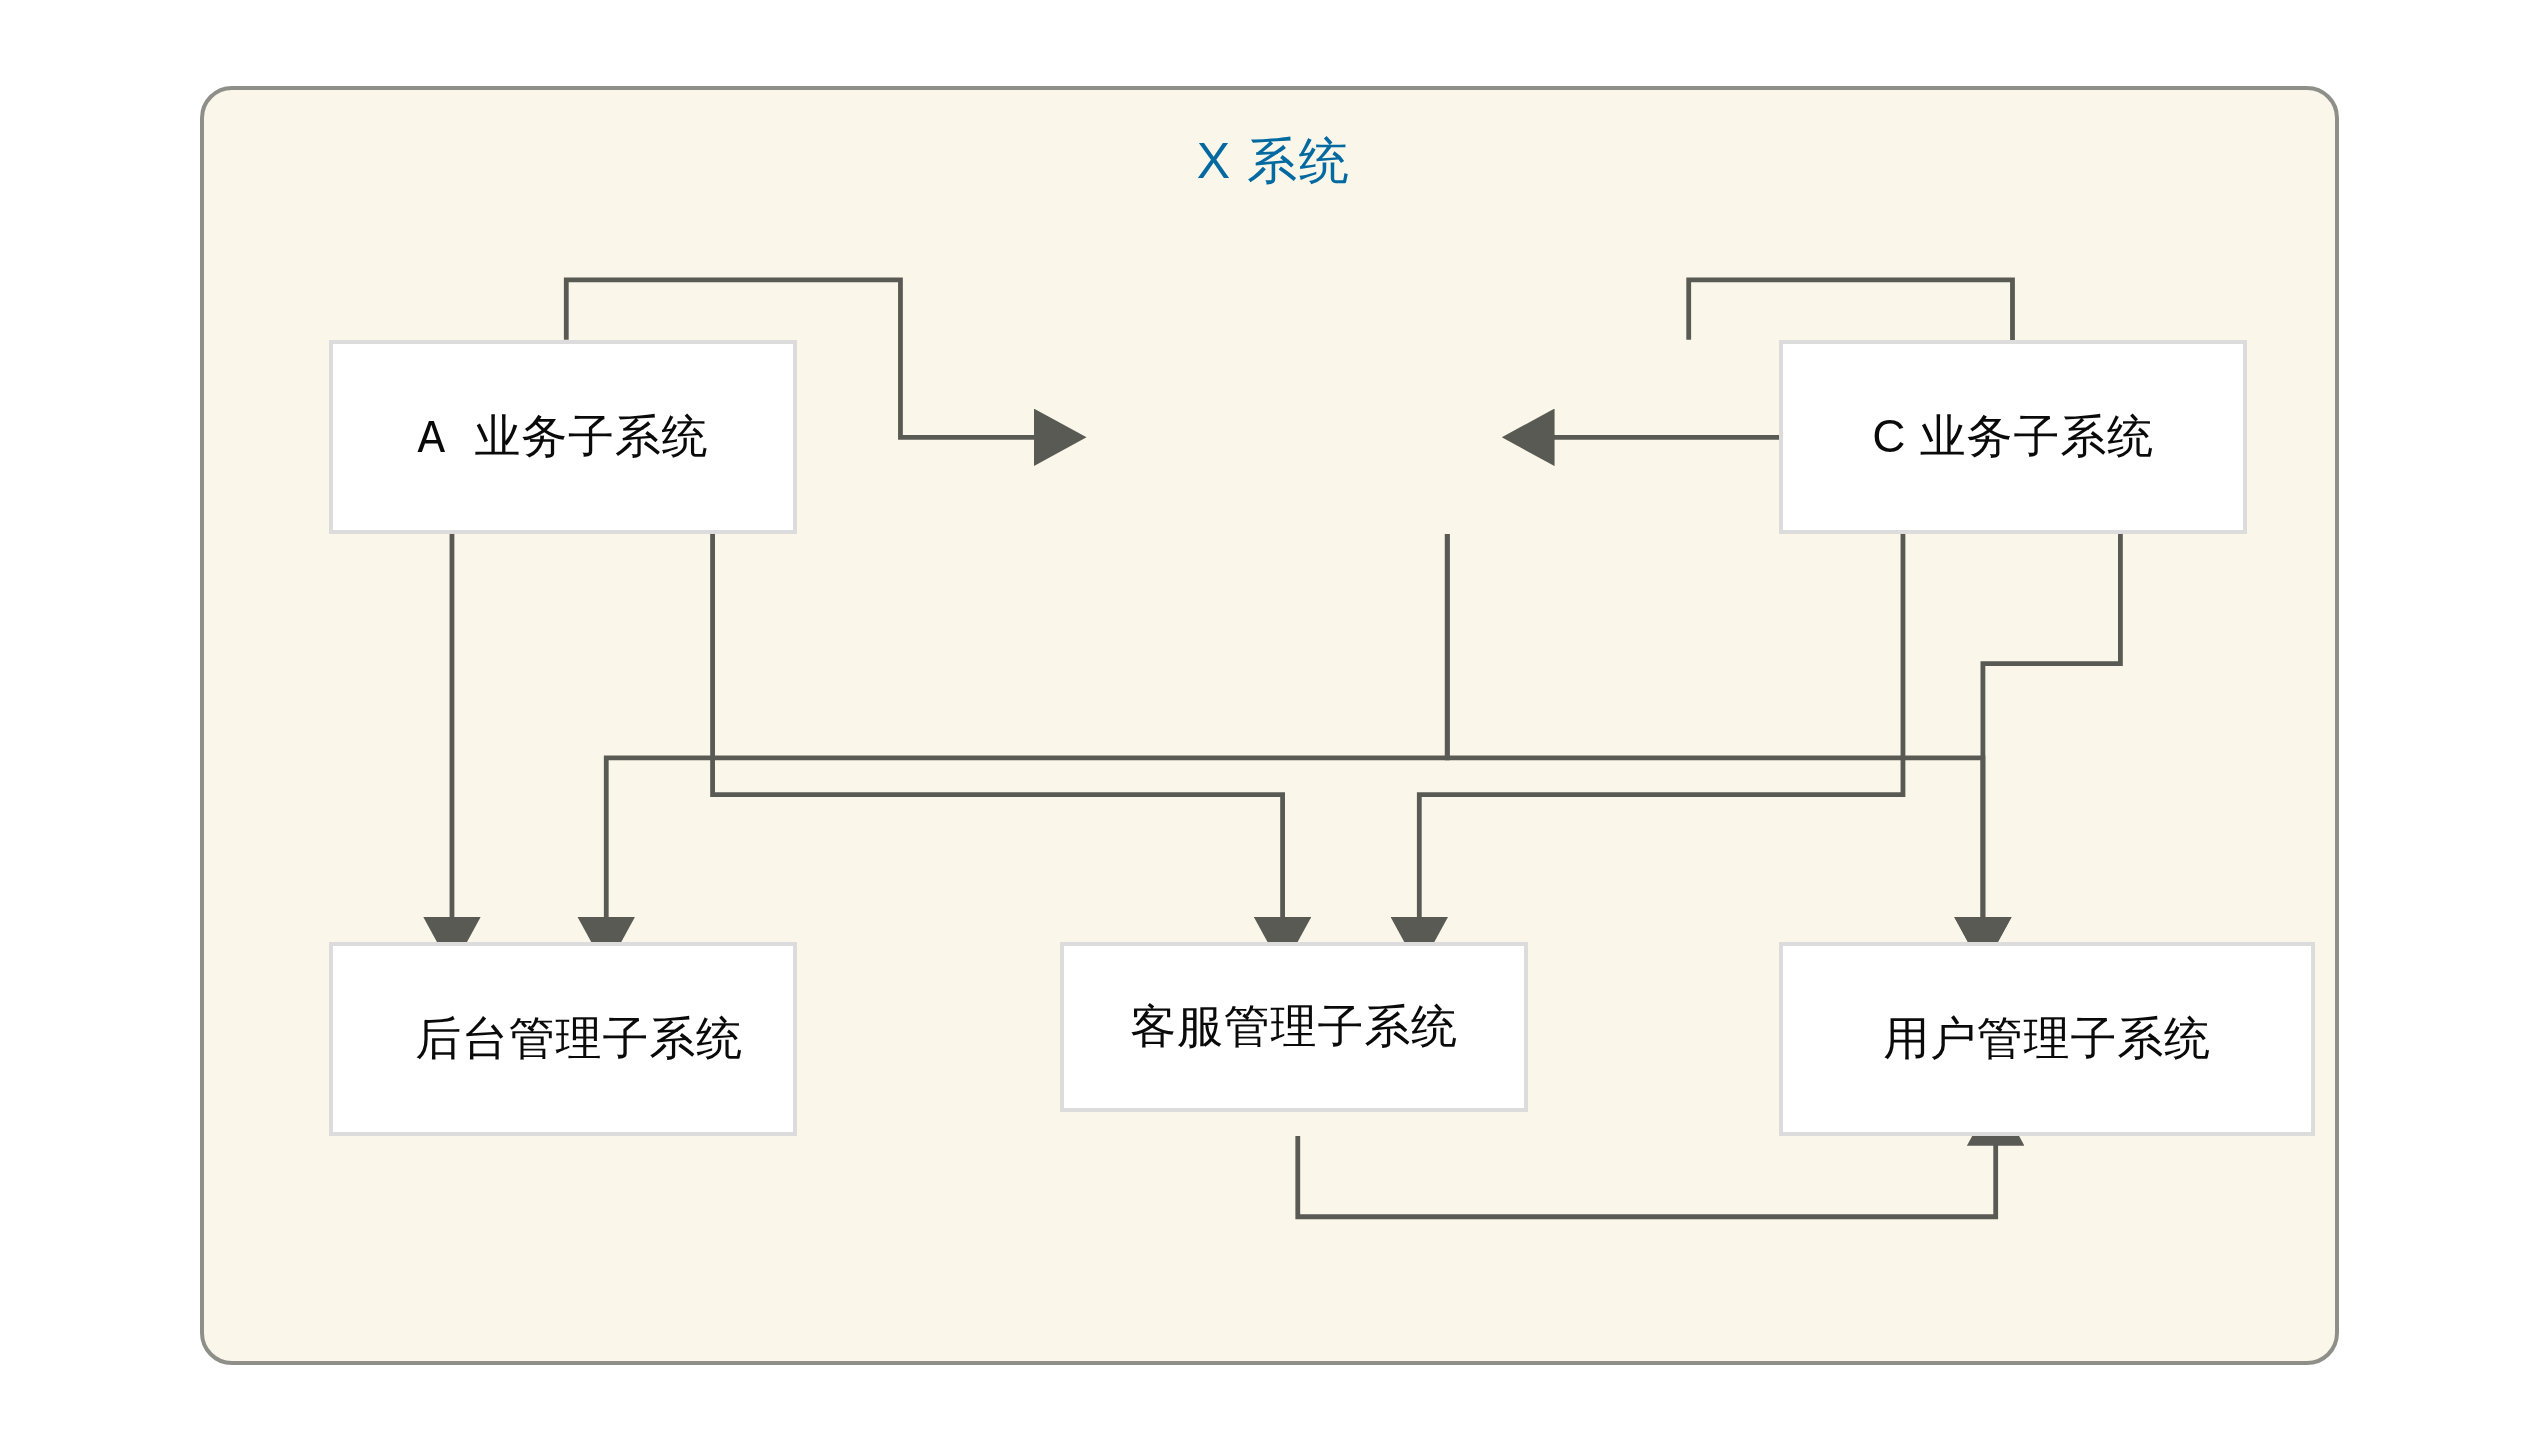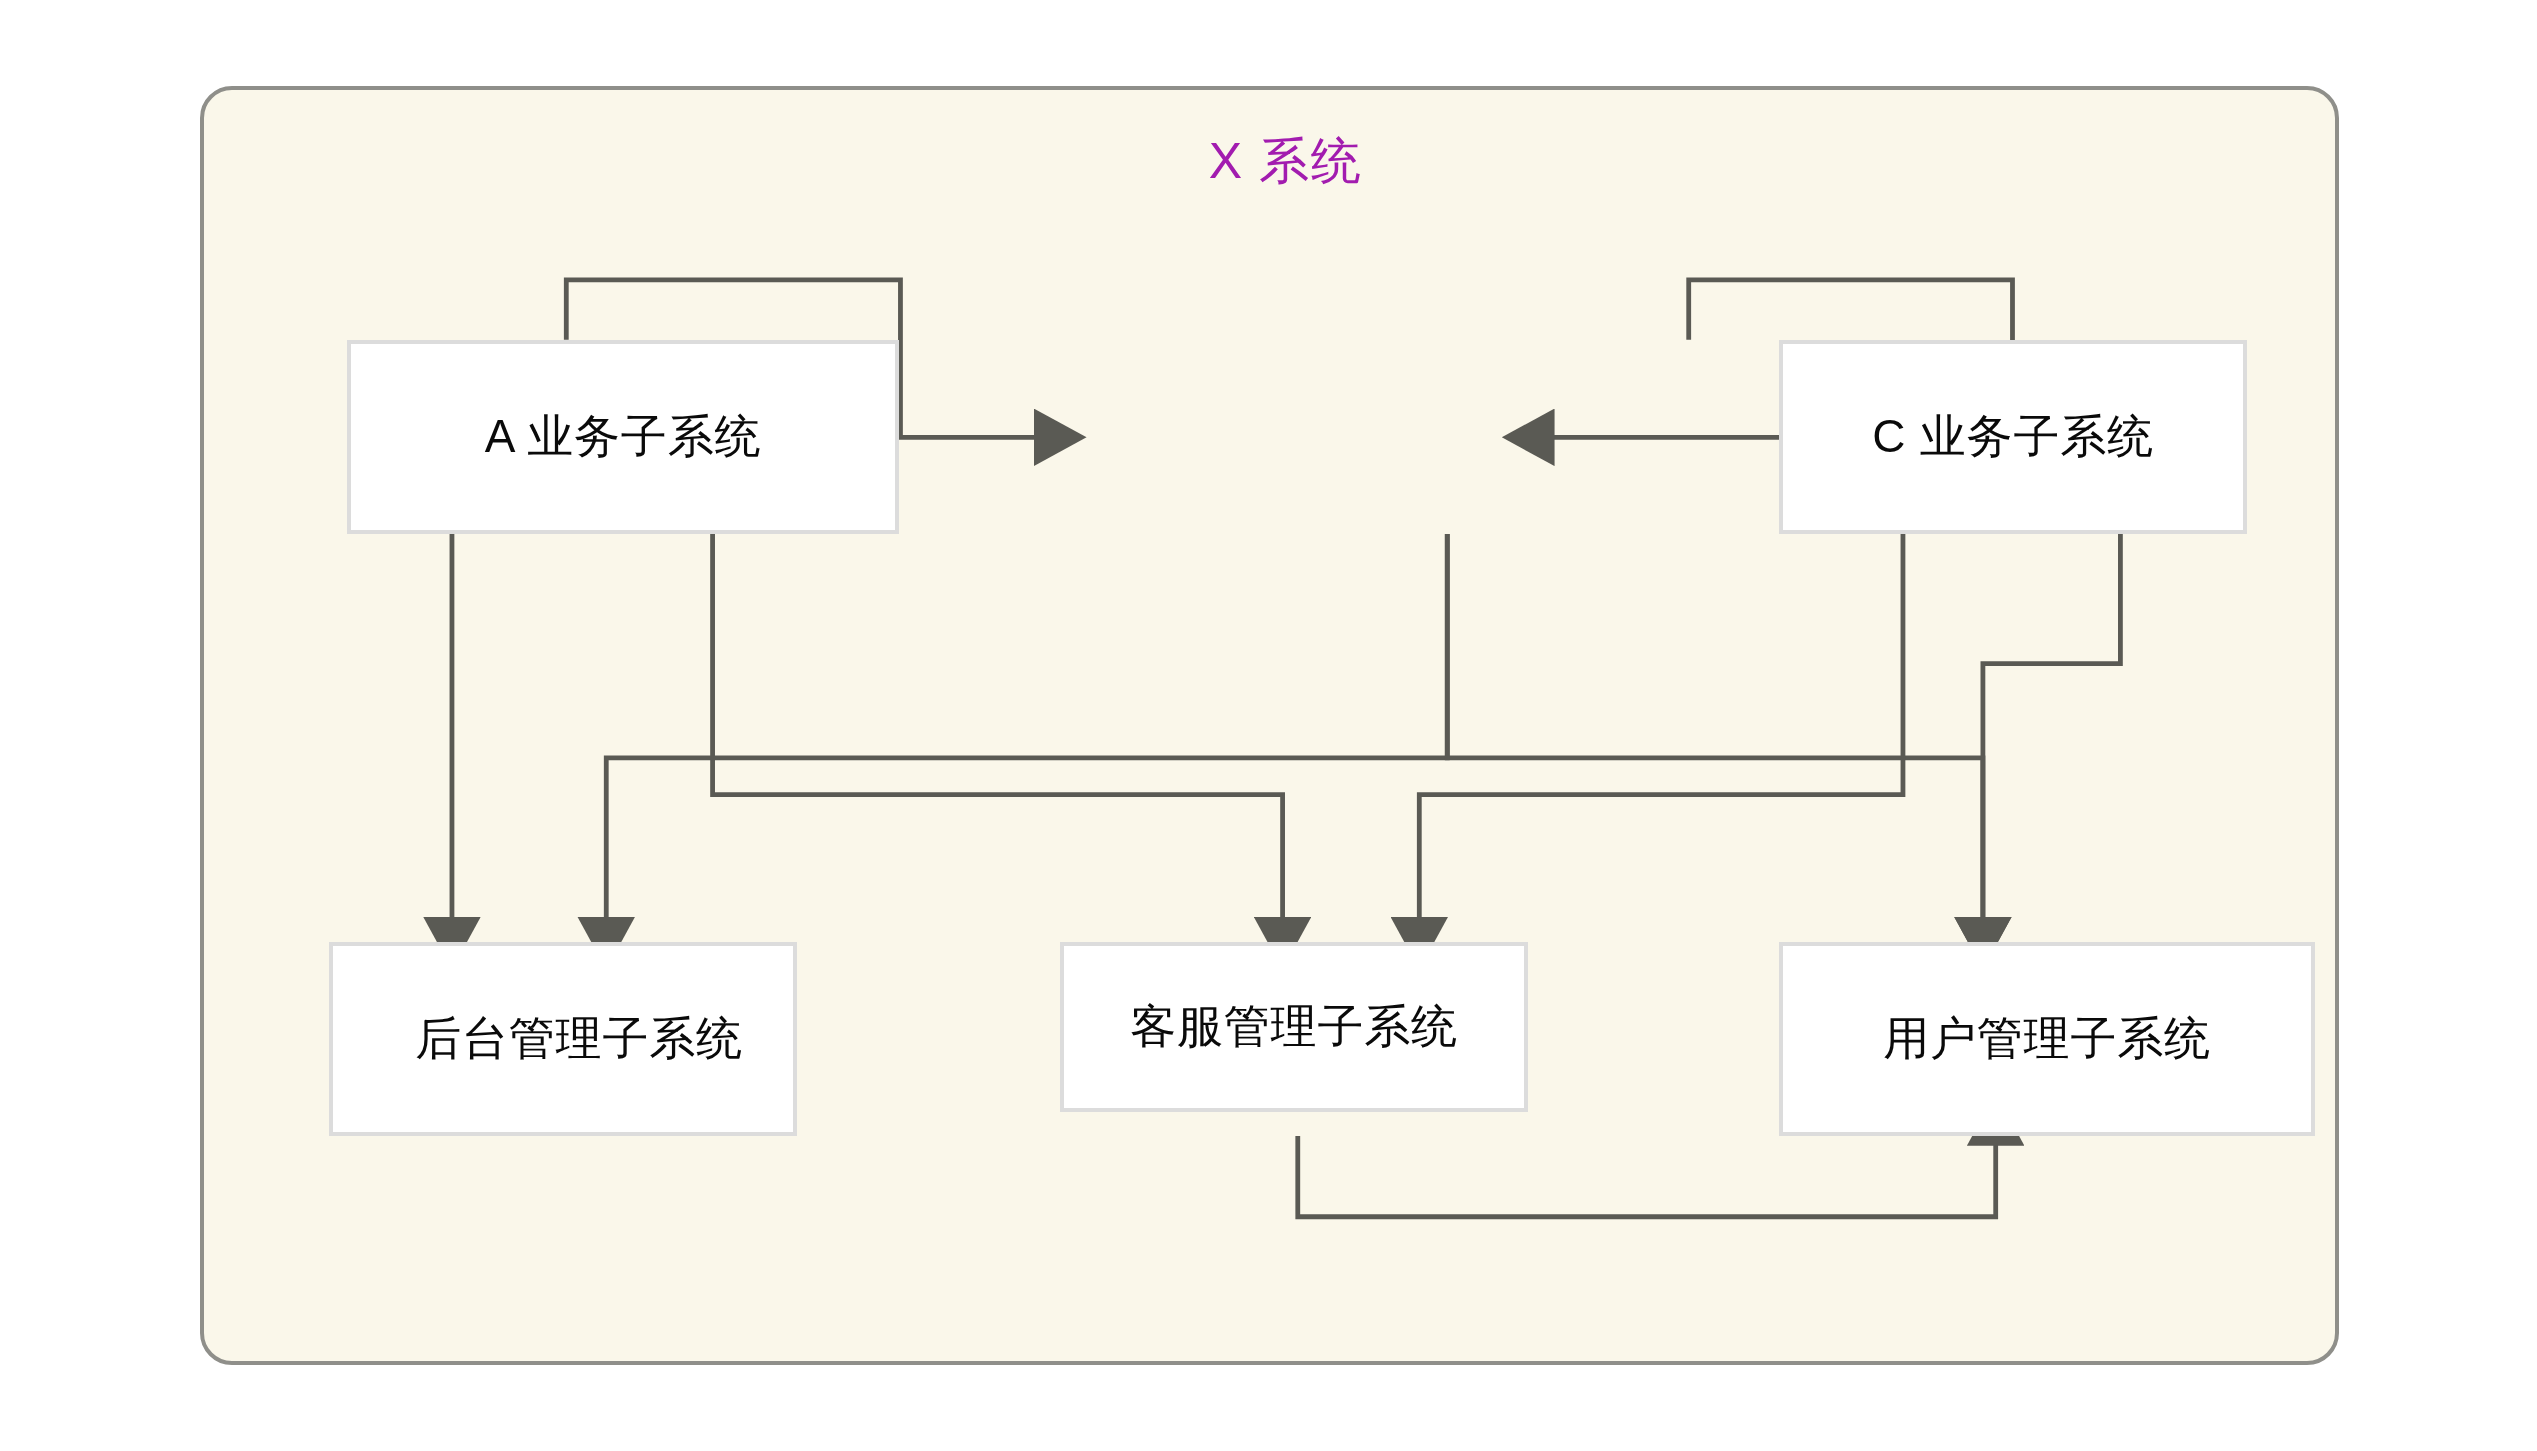--- a/index.html
+++ b/index.html
@@ -26,26 +26,26 @@
     top: 86px;
     width: 2139px;
     height: 1279px;
     box-sizing: border-box;
     background: #faf7ea;
     border: 4px solid #8f8f8a;
     border-radius: 32px;
   }
   #system-title {
     position: absolute;
-    left: 12px;
+    left: 0;
     top: 38px;
     width: 2139px;
     text-align: center;
     font-size: 50px;
-    color: #a21caf;
+    color: #0369a1;
     letter-spacing: 1.6px;
     white-space: nowrap;
   }
   
   .node {
     position: absolute;
     box-sizing: border-box;
     background: #ffffff;
     border: 4px solid #dcdcdc;
     display: flex;
@@ -110,21 +110,21 @@
       <polyline points="1810,668 1810,948 2480,948 2480,1148" marker-end="url(#arrow-down)"></polyline>
 
       <polyline points="2380,668 2380,994 1775,994 1775,1148" marker-end="url(#arrow-down)"></polyline>
 
       <polyline points="2652,668 2652,830 2480,830 2480,1148" marker-end="url(#arrow-down)"></polyline>
 
       <polyline points="1623,1421 1623,1522 2496,1522 2496,1432" marker-end="url(#arrow-up)"></polyline>
     </g>
   </svg>
 
-  <div class="node" style="left:347px; top:340px; width:552px; height:194px;">
+  <div class="node" style="left:329px; top:340px; width:468px; height:194px;font-family:Liberation Mono, monospace;">
     <span class="node-label">A 业务子系统</span>
   </div>
 
 
   <div class="node" style="left:1779px; top:340px; width:468px; height:194px;">
     <span class="node-label">C 业务子系统</span>
   </div>
 
   <div class="node" style="left:329px; top:942px; width:468px; height:194px;padding-left:32px;">
     <span class="node-label">后台管理子系统</span>

